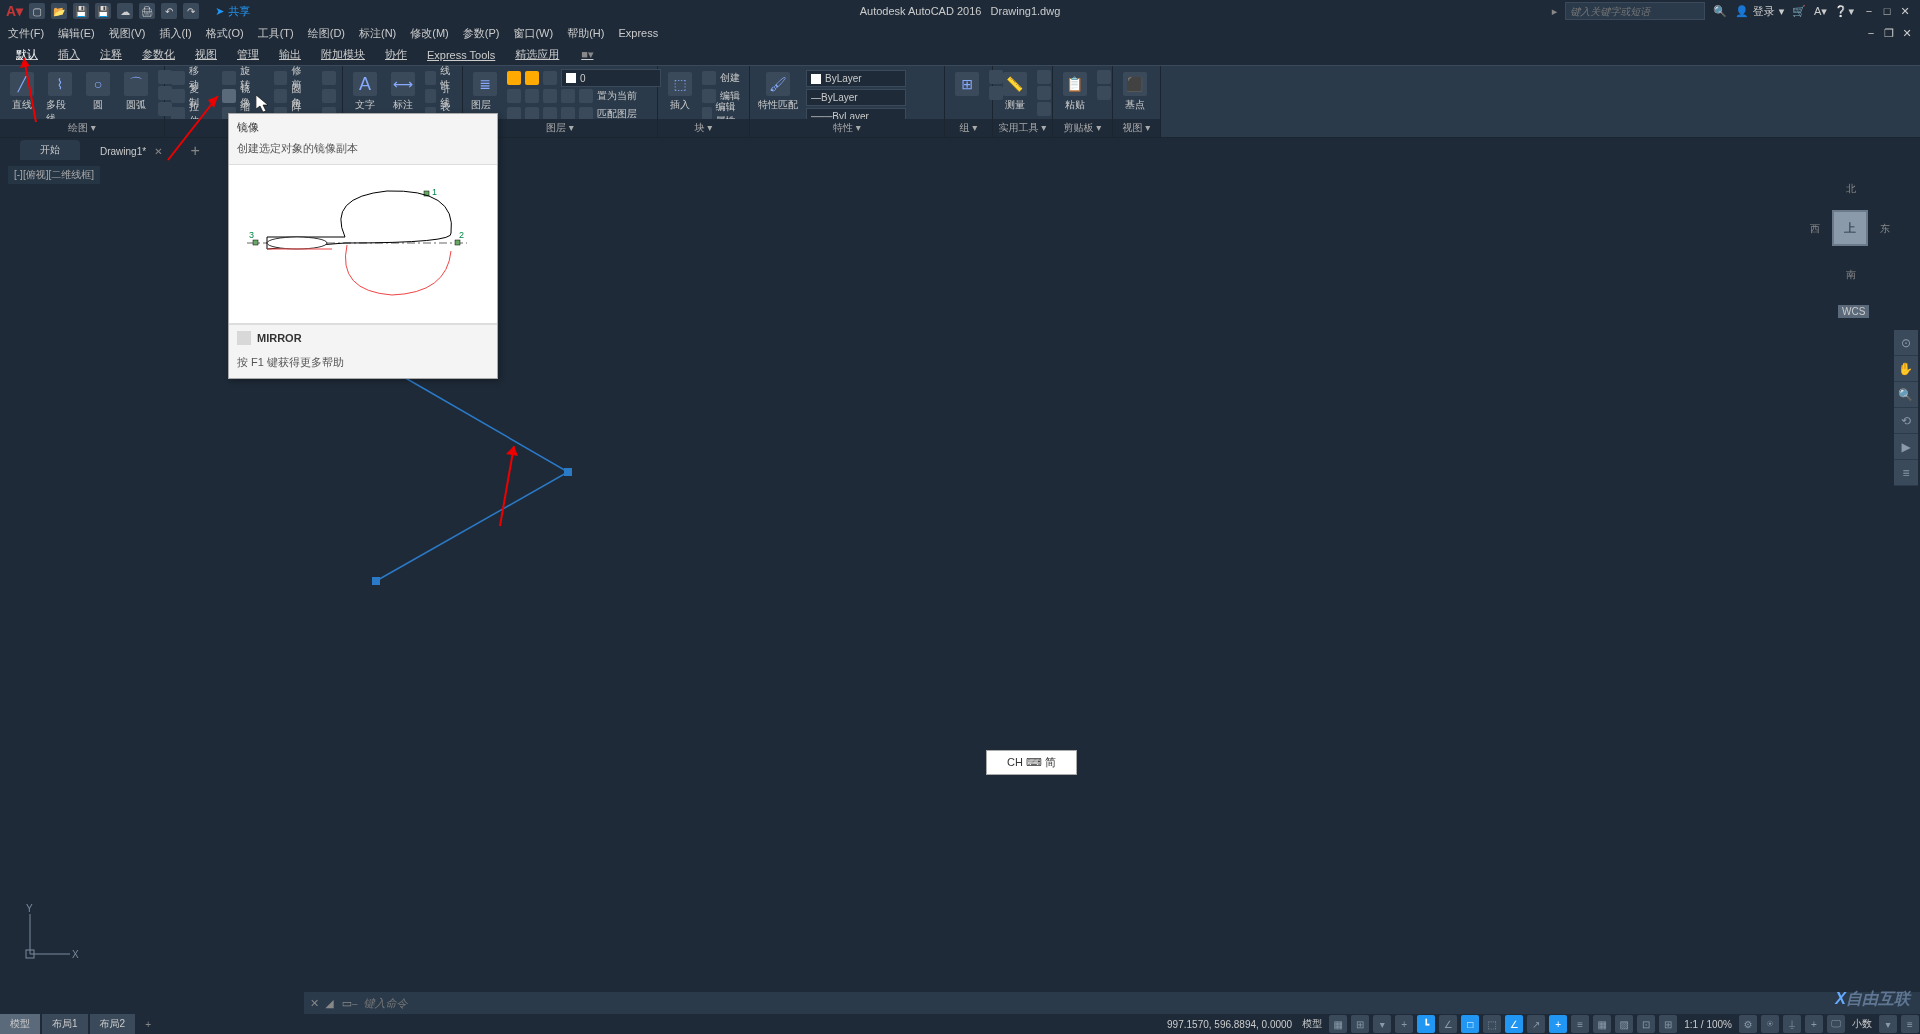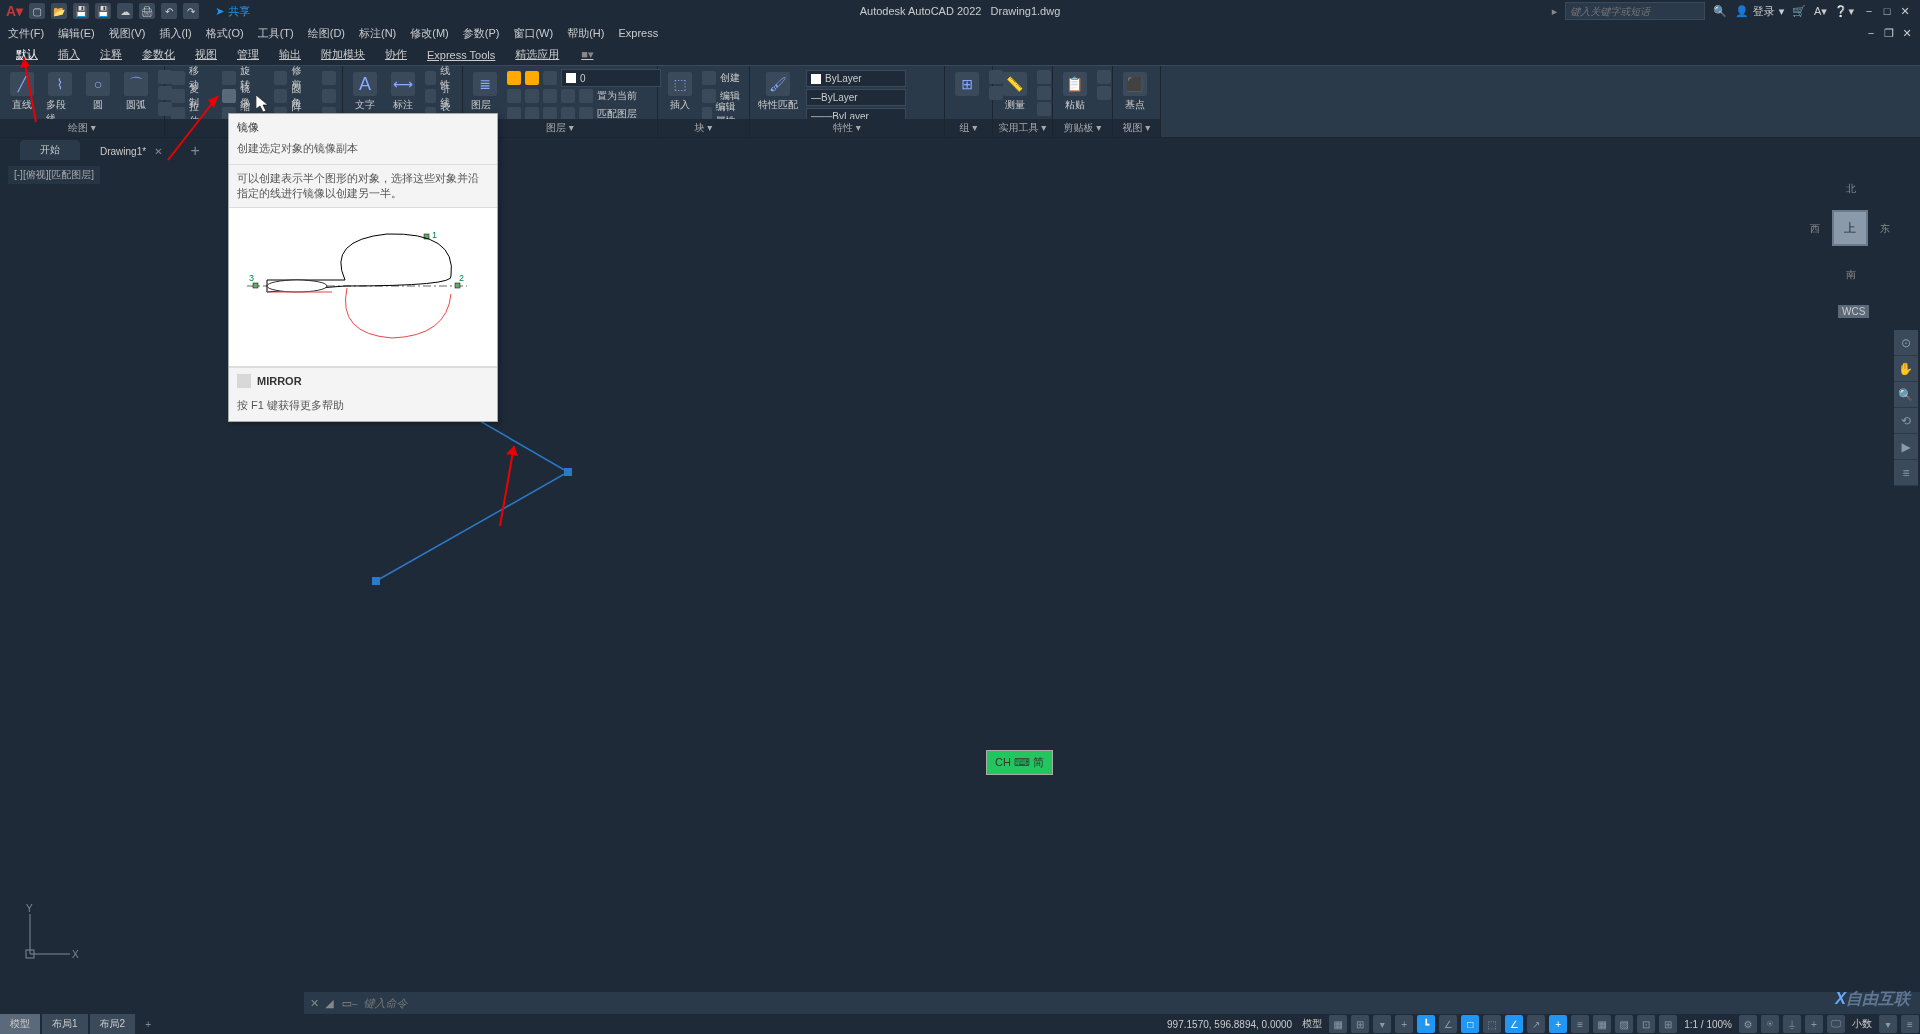--- a/index.html
+++ b/index.html
@@ -58,21 +58,21 @@
 .tooltip-sub { padding: 0 8px 8px; color: #555; }
 .tooltip-desc { padding: 6px 8px; color: #555; border-top:1px solid #ddd;}
 .tooltip-image { padding: 8px; background: #fff; border-top: 1px solid #ddd; border-bottom: 1px solid #ddd; }
 .tooltip-cmd { padding: 6px 8px; display: flex; align-items: center; gap: 6px; border-top:1px solid #ddd;}
 .tooltip-help { padding: 4px 8px 8px; color: #555; }
 .cmd-icon { width: 14px; height: 14px; background: #d8d8d8; }
 .red-arrow { position: absolute; z-index: 50; }
 .bottom-cmd { position: absolute; bottom: 20px; left: 304px; right: 0; height: 22px; background: #2a3a4a; display: flex; align-items: center; color: #888; font-size: 11px; }
 .cmd-prompt { display: flex; align-items: center; gap: 6px; padding: 0 8px; flex: 1; }
 .cmd-input { background: transparent; border: none; color: #888; font-size: 11px; font-style: italic; flex: 1; }
-.ime-box { position: absolute; top: 590px; left: 986px; background: #22c55e; border: 1px solid #aaa; color: #333; font-size: 11px; padding: 4px 8px; z-index: 60;}
+.ime-box { position: absolute; top: 590px; left: 986px; background: #ffffff; border: 1px solid #aaa; color: #333; font-size: 11px; padding: 4px 20px; z-index: 60;}
 .model-tabs { position: absolute; bottom: 0; left: 0; height: 20px; background: #1e2a38; display: flex; align-items: center; color: #ccc; font-size: 10px; }
 .model-tab { padding: 3px 10px; background: #3a4a5a; margin-right: 2px; }
 .model-tab.active { background: #5a6a7a; }
 .status-bar { position: absolute; bottom: 0; right: 0; height: 20px; display: flex; align-items: center; color: #ccc; font-size: 10px; gap: 2px; }
 .status-item { padding: 2px 4px; display:flex;align-items:center;text-align:right;}
 .status-toggle { width: 18px; height: 18px; background: #3a4a5a; margin: 0 1px; border-radius: 2px; display:flex;align-items:center;justify-content:center;color:#8a9aaa;font-size:10px;}
 .status-toggle.active { background: #2196f3; color: #fff; }
 .watermark { position: absolute; bottom: 24px; right: 10px; font-size: 16px; font-weight: bold; color: rgba(150,180,220,0.5); font-style: italic; z-index: 200;}
 .watermark .x { color: #6af; }
 .cursor-arrow { position: absolute; top: 95px; left: 256px; z-index: 101; }
@@ -90,21 +90,21 @@
     <span class="qat-item">☁</span>
     <span class="qat-item">🖨</span>
     <span class="qat-item">↶</span>
     <span class="qat-item">↷</span>
     <span class="share">
       <span>➤</span>
       <span>共享</span>
     </span>
   </div>
   <div class="title-center">
-    <span>Autodesk AutoCAD 2022</span>&nbsp;&nbsp;&nbsp;<span>Drawing1.dwg</span>
+    <span>Autodesk AutoCAD 2016</span>&nbsp;&nbsp;&nbsp;<span>Drawing1.dwg</span>
   </div>
   <div class="title-right">
     <span style="color:#888">▸</span>
     <input class="search-box" placeholder="键入关键字或短语" style="">
     <span>🔍</span>
     <span class="signin-btn">
       <span>👤</span>
       <span>登录</span>
       <span>▾</span>
     </span>
@@ -350,21 +350,21 @@
       <span>开始</span>
     </div>
   <div class="file-tab" style="margin-left:0;background:#1e2a38;">
       <span>Drawing1*</span>
       <span class="close">✕</span>
     </div>
   <span style="color:#888;padding:0 8px">+</span>
 </div>
 
 <div class="drawing-area">
-  <div class="viewport-label">[-][俯视][匹配图层]</div>
+  <div class="viewport-label">[-][俯视][二维线框]</div>
   <svg class="canvas-drawing" viewBox="0 0 1920 640">
     <polyline points="376,324 568,215 376,104" stroke="#2a7ac8" stroke-width="1.5" fill="none"></polyline>
     <rect x="372" y="320" width="8" height="8" fill="#2a7ac8"></rect>
     <rect x="564" y="211" width="8" height="8" fill="#2a7ac8"></rect>
   </svg>
   <div class="ucs">
     <svg width="60" height="60">
       <line class="ucs-line" x1="10" y1="50" x2="10" y2="10"></line>
       <line class="ucs-line" x1="10" y1="50" x2="50" y2="50"></line>
       <rect x="6" y="46" width="8" height="8" fill="none" stroke="#7a8a9a"></rect>
@@ -387,21 +387,20 @@
     <div class="rt-btn">⟲</div>
     <div class="rt-btn">▶</div>
     <div class="rt-btn">≡</div>
   </div>
   <div class="ime-box">CH ⌨ 简</div>
 </div>
 
 <div class="tooltip">
   <div class="tooltip-title">镜像</div>
   <div class="tooltip-sub">创建选定对象的镜像副本</div>
-  <div class="tooltip-desc">可以创建表示半个图形的对象，选择这些对象并沿指定的线进行镜像以创建另一半。</div>
   <div class="tooltip-image">
     <svg width="240" height="140" viewBox="0 0 240 140">
       <line x1="10" y1="70" x2="230" y2="70" stroke="#000" stroke-dasharray="8 3 2 3" stroke-width="0.6"></line>
       <rect x="218" y="67" width="5" height="5" fill="#6a6" stroke="#000" stroke-width="0.5"></rect>
       <text x="222" y="65" font-size="9" fill="#084">2</text>
       <rect x="16" y="67" width="5" height="5" fill="#6a6" stroke="#000" stroke-width="0.5"></rect>
       <text x="12" y="65" font-size="9" fill="#084">3</text>
       <rect x="187" y="18" width="5" height="5" fill="#6a6" stroke="#000" stroke-width="0.5"></rect>
       <text x="195" y="22" font-size="9" fill="#084">1</text>
       <path d="M 30 64 L 108 64 Q 90 24 150 18 Q 220 16 214 60 Q 218 70 108 70 L 30 76 Z" fill="none" stroke="#000" stroke-width="1"></path>

